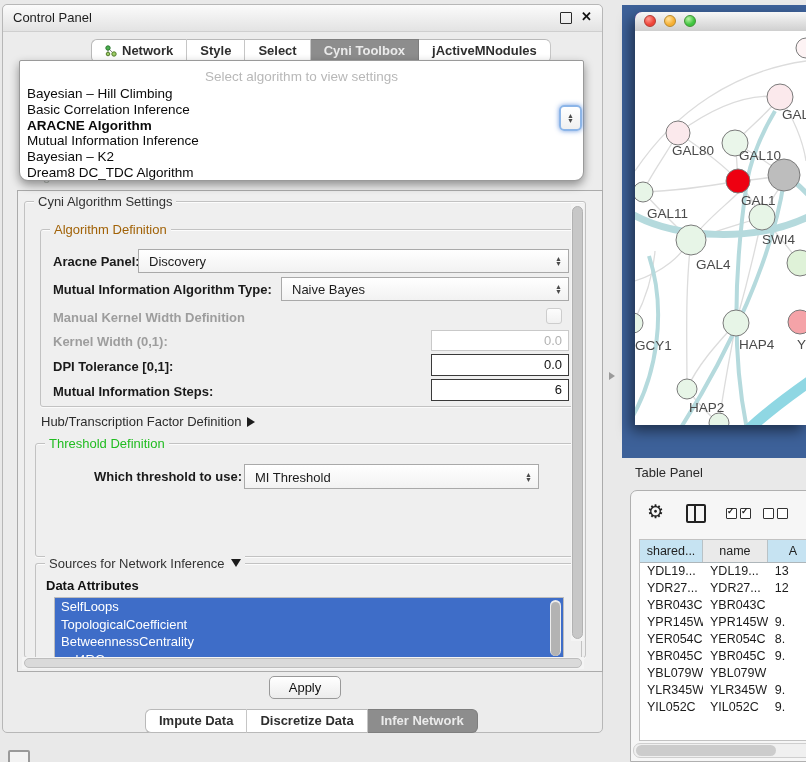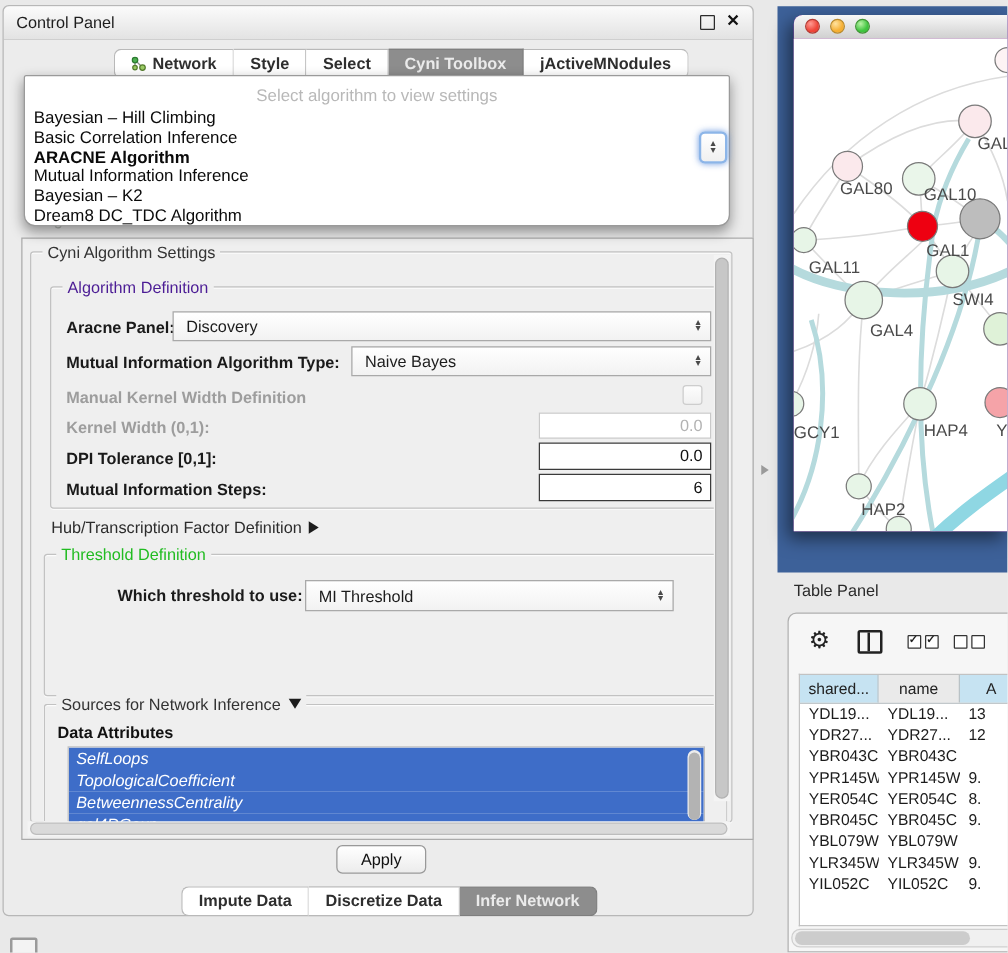--- a/index.html
+++ b/index.html
@@ -25,42 +25,42 @@
   .seg:last-child{border-radius:0 6px 6px 0;}
   .seg.sel{background:#8d8d8d;color:#ebebeb;border-color:#7e7e7e;}
 
   
   .settings-panel{position:absolute;left:14px;top:185px;width:586px;height:482px;
     background:#efefef;border:1px solid #ababab;box-sizing:border-box;}
   .groupbox{position:absolute;border:1px solid #c2c2c2;border-radius:3px;
     box-shadow:inset 0 1px 0 rgba(255,255,255,.8), 0 1px 0 rgba(255,255,255,.7);}
   .group-label{position:absolute;top:-8px;left:9px;background:#efefef;padding:0 4px;font-size:13px;}
   .lbl-plain{color:#333;}
-  .lbl-blue{color:#4c1d95;}
+  .lbl-blue{color:#a16207;}
   .lbl-green{color:#21bc21;}
   .f-label{position:absolute;font-size:13px;color:#1a1a1a;font-weight:bold;white-space:nowrap;}
   .f-label.dis{color:#9d9d9d;}
   .combo{position:absolute;background:linear-gradient(#ffffff,#f2f2f2);border:1px solid #a9a9a9;
     border-radius:0;font-size:13px;color:#1c1c1c;box-sizing:border-box;}
   .combo .cv{position:absolute;left:10px;top:50%;transform:translateY(-50%);white-space:nowrap;}
   .spin{position:absolute;right:6px;top:50%;transform:translateY(-50%);display:flex;flex-direction:column;
     font-size:7px;line-height:5px;color:#4a4a4a;text-align:center;}
   .tfield{position:absolute;background:#fff;border:1px solid #3a3a3a;box-sizing:border-box;
     font-size:13px;color:#111;text-align:right;padding:2px 6px 0 0;}
   .tfield.dis{border:1px solid #c9c9c9;color:#b3b3b3;}
   .chk{position:absolute;width:14px;height:14px;border:1px solid #cdcdcd;border-radius:3px;
     background:linear-gradient(#fdfdfd,#f1f1f1);}
   .hub-row{position:absolute;font-size:13px;color:#2c2c2c;}
   .tri-right{display:inline-block;width:0;height:0;border-left:8px solid #1c1c1c;
     border-top:5px solid transparent;border-bottom:5px solid transparent;margin-left:6px;vertical-align:-1px;}
   .tri-down{display:inline-block;width:0;height:0;border-top:8px solid #1c1c1c;
     border-left:5px solid transparent;border-right:5px solid transparent;margin-left:6px;vertical-align:1px;}
   .attr-title{position:absolute;font-size:13px;font-weight:bold;color:#111;}
   .attr-list{position:absolute;background:#fff;border:1px solid #bdbdbd;overflow:hidden;}
-  .attr-item{height:17.5px;line-height:17.5px;background:#3e6dc8;color:#fff;font-size:13px;padding-left:6px;font-style:italic;}
+  .attr-item{height:17.5px;line-height:17.5px;background:#3e6dc8;color:#fff;font-size:13px;padding-left:6px;}
   .list-vsb{position:absolute;top:2px;right:2px;bottom:2px;width:11px;background:#ededed;border-radius:6px;}
   .list-vsb .thumb{position:absolute;left:1px;right:1px;top:2px;height:54px;background:#b3b3b3;border-radius:5px;}
   .panel-vsb{position:absolute;right:1px;top:2px;width:13px;bottom:16px;background:#f4f4f4;}
   .panel-vsb .thumb{position:absolute;left:1px;right:1px;top:2px;bottom:2px;background:#c7c7c7;border-radius:7px;border:1px solid #b2b2b2;}
   .panel-hsb{position:absolute;left:4px;right:18px;bottom:2px;height:12px;background:#f4f4f4;}
   .panel-hsb .thumb{position:absolute;top:1px;bottom:1px;left:2px;right:2px;background:#dadada;border-radius:6px;border:1px solid #bdbdbd;}
 
   .apply-btn{position:absolute;left:266px;top:671px;width:72px;height:23px;
     background:linear-gradient(#ffffff,#ececec);border:1px solid #999;border-radius:5px;
     font-family:"Liberation Sans",sans-serif;font-size:13px;color:#111;}

